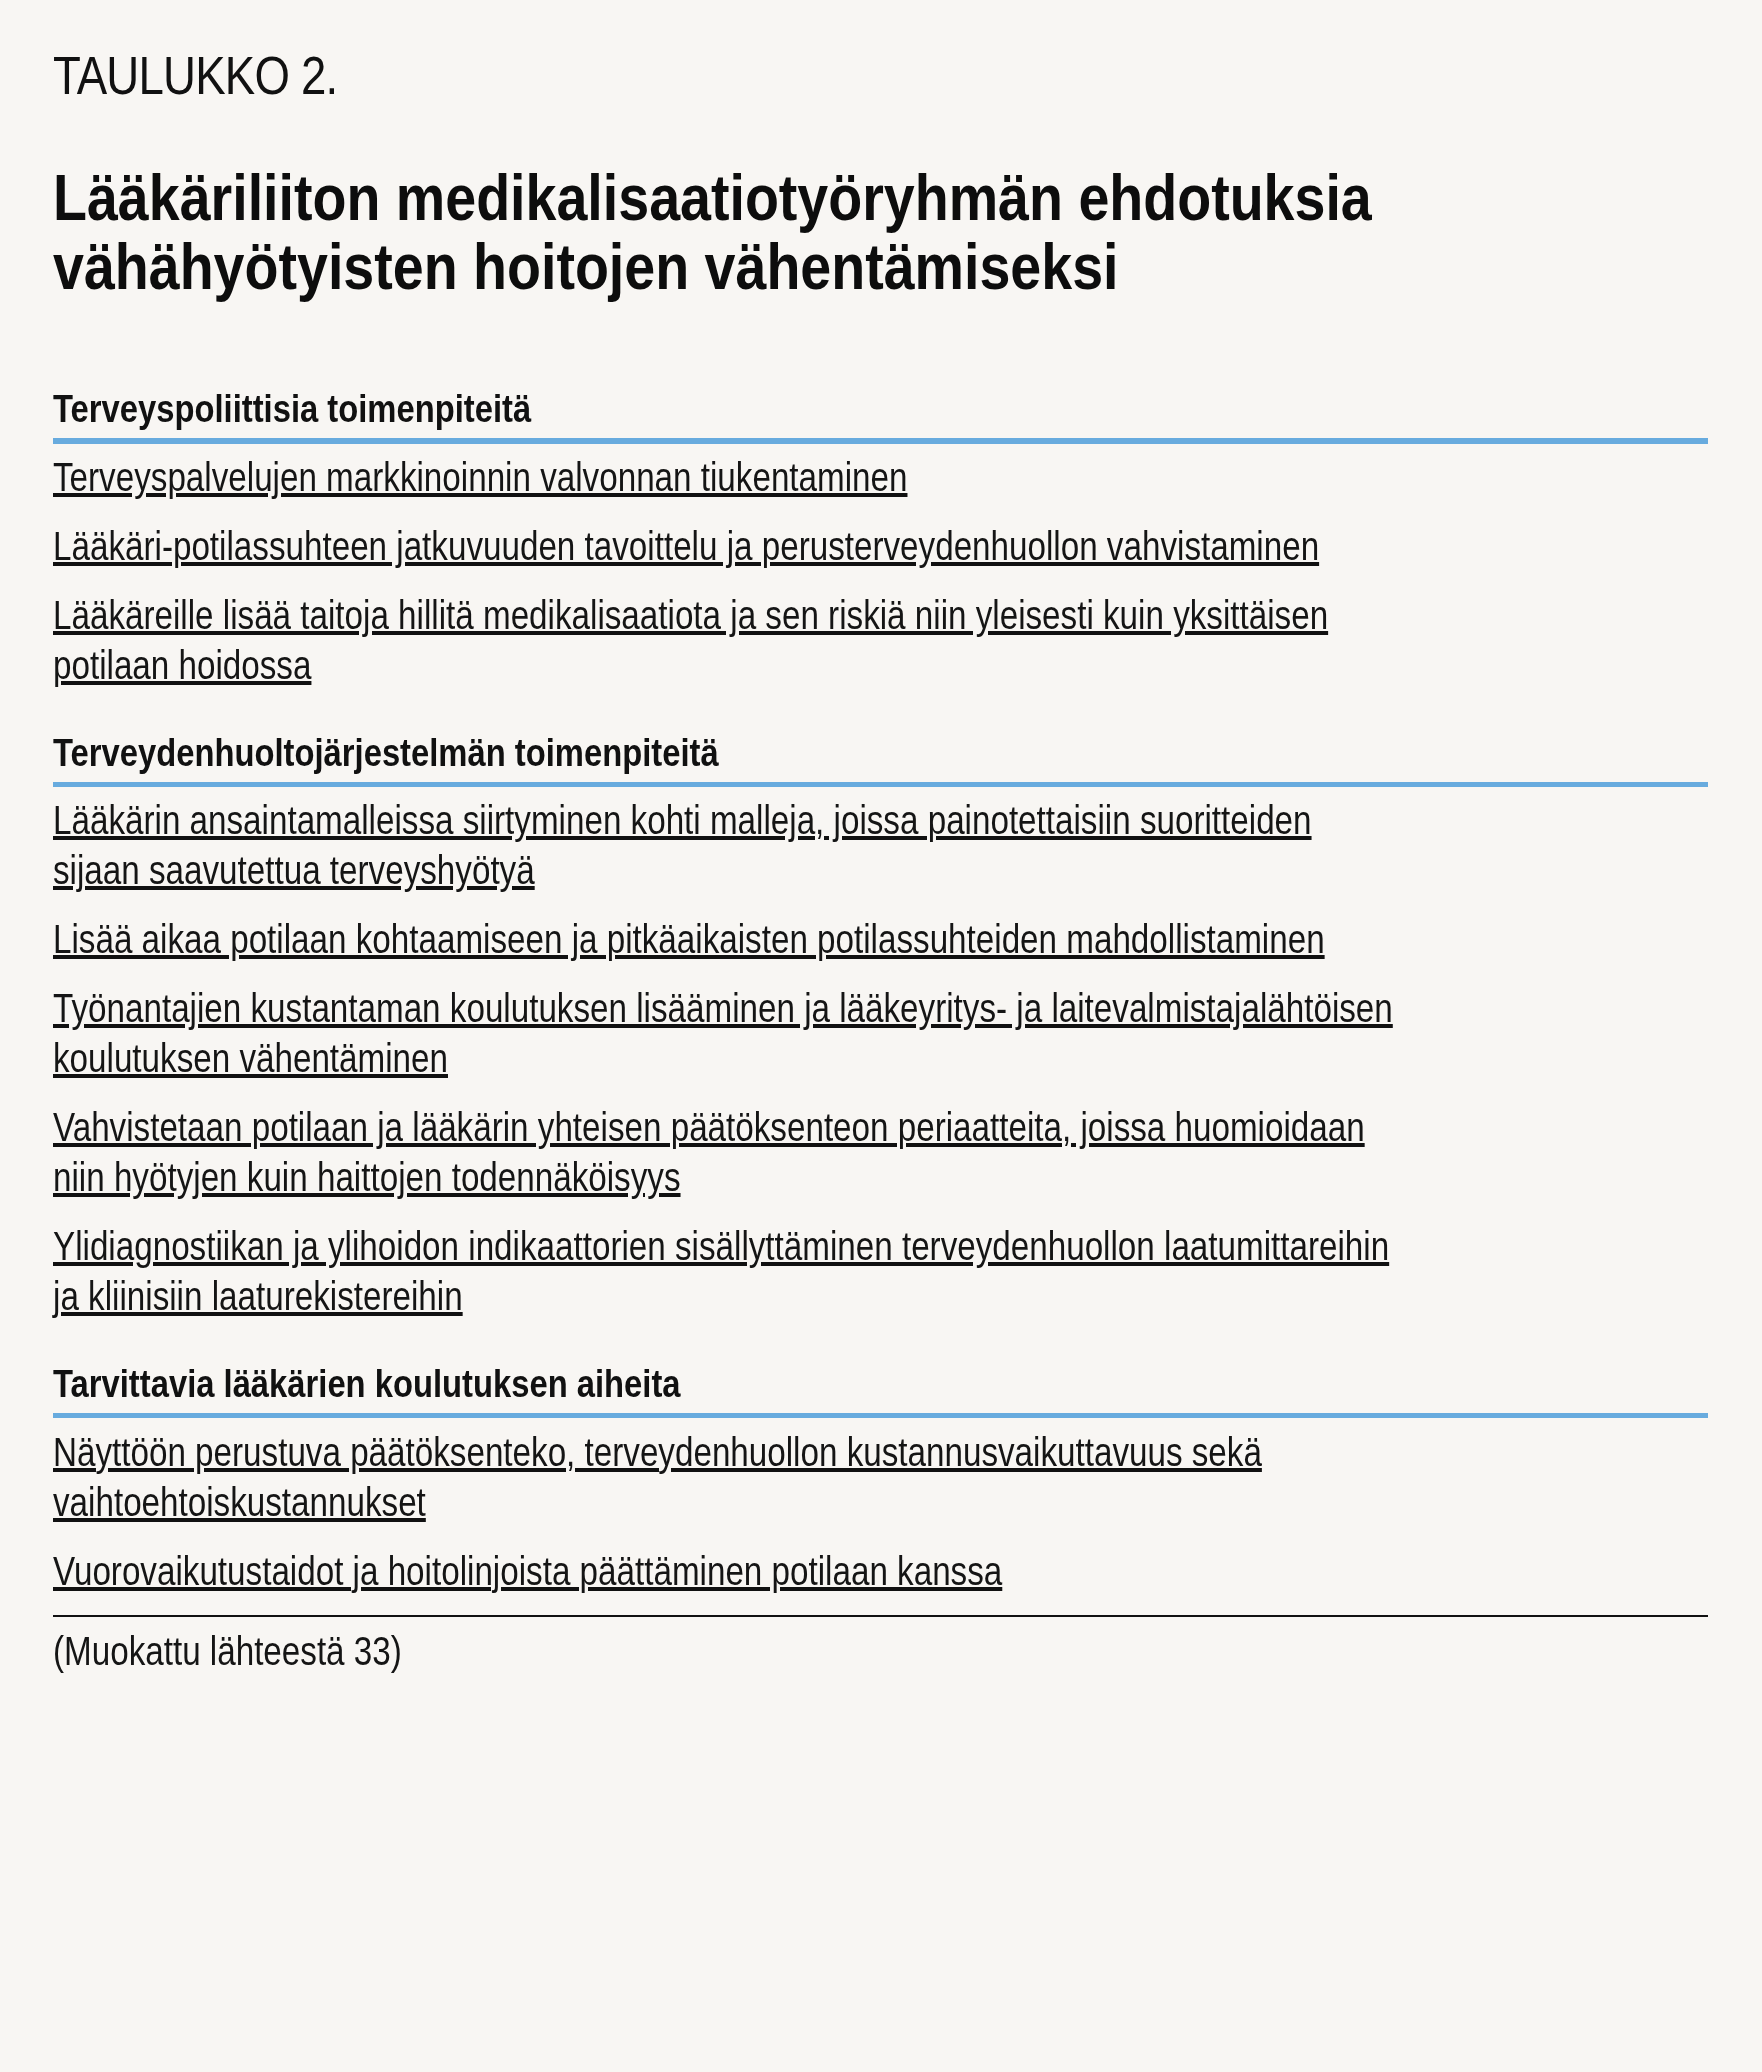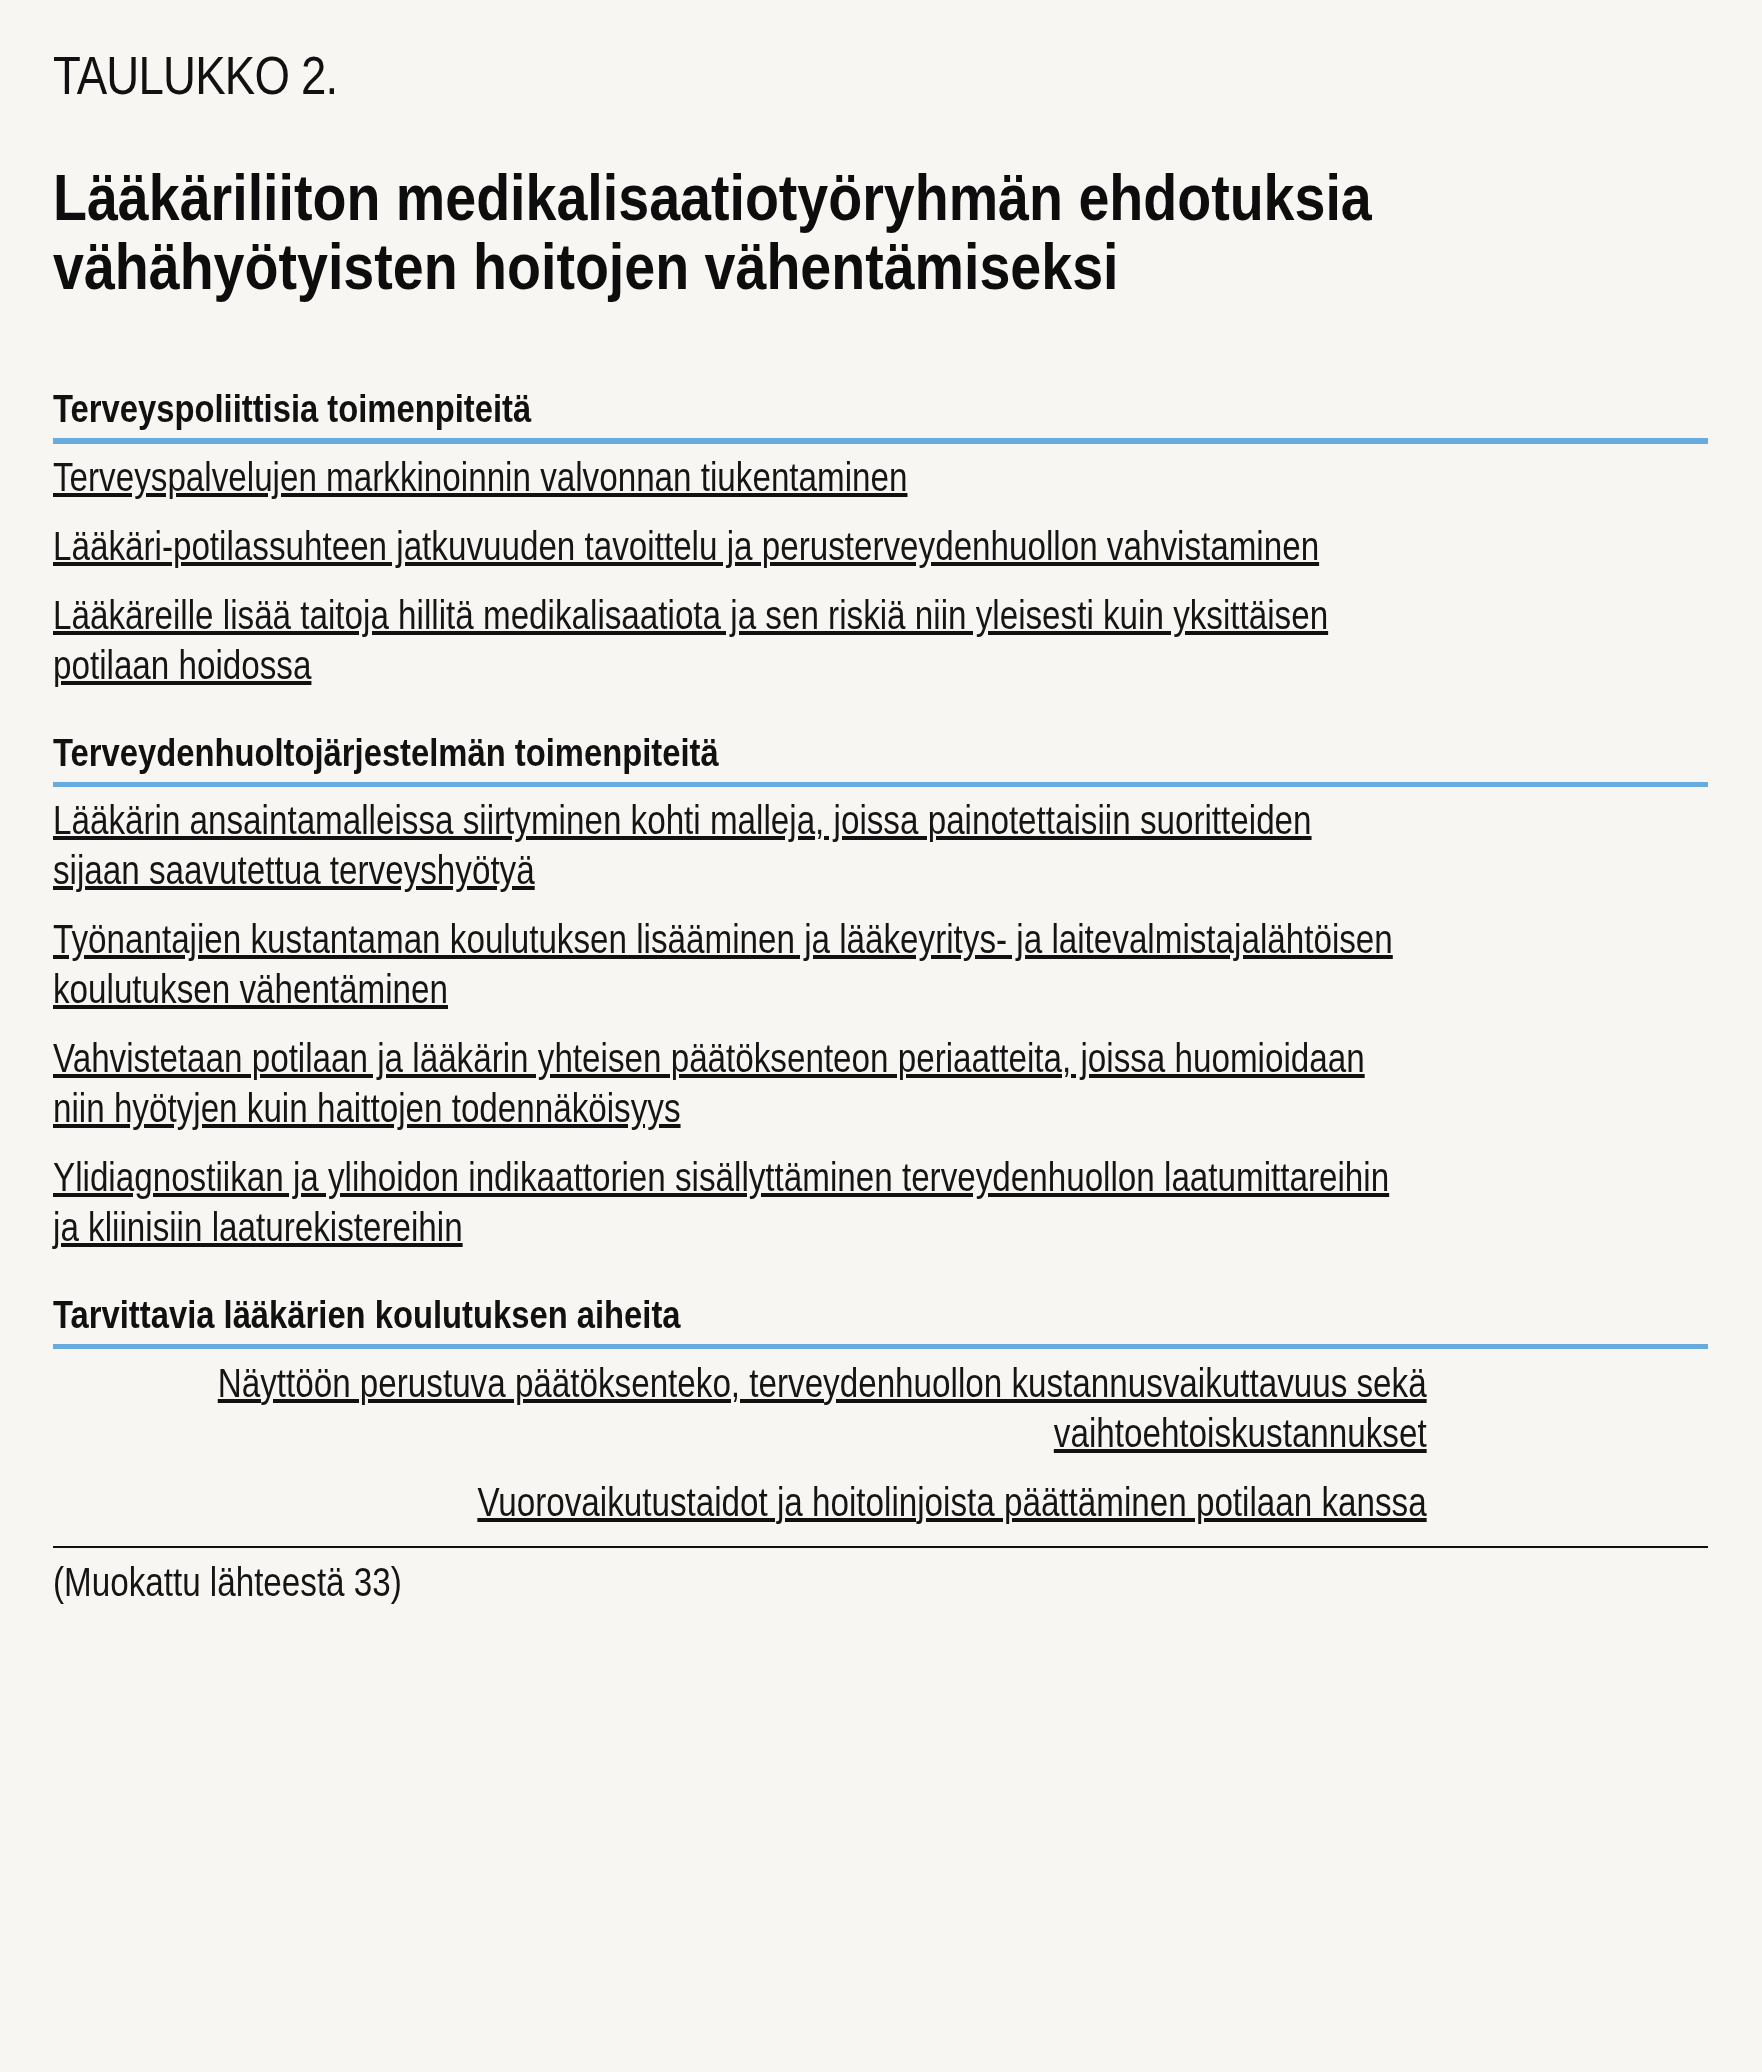--- a/index.html
+++ b/index.html
@@ -136,33 +136,36 @@
       <div class="section">
         <div class="section-header">
           <span class="hdr-text">Terveydenhuoltojärjestelmän toimenpiteitä</span>
         </div>
         <div class="rule-blue" style="background: rgb(104, 171, 222);"></div>
         <div class="item">
           <span class="line">Lääkärin ansaintamalleissa siirtyminen kohti malleja, joissa painotettaisiin suoritteiden</span>
           <span class="line">sijaan saavutettua terveyshyötyä</span>
         </div>
         <div class="item">
+          <span class="line">Lisää aikaa potilaan kohtaamiseen ja pitkäaikaisten potilassuhteiden mahdollistaminen</span>
+        </div>
+        <div class="item">
           <span class="line">Työnantajien kustantaman koulutuksen lisääminen ja lääkeyritys- ja laitevalmistajalähtöisen</span>
           <span class="line">koulutuksen vähentäminen</span>
         </div>
         <div class="item">
           <span class="line">Vahvistetaan potilaan ja lääkärin yhteisen päätöksenteon periaatteita, joissa huomioidaan</span>
           <span class="line">niin hyötyjen kuin haittojen todennäköisyys</span>
         </div>
         <div class="item">
           <span class="line">Ylidiagnostiikan ja ylihoidon indikaattorien sisällyttäminen terveydenhuollon laatumittareihin</span>
           <span class="line">ja kliinisiin laaturekistereihin</span>
         </div>
       </div>
-      <div class="section" style="margin-bottom: 0px; text-align: right;">
+      <div class="section" style="margin-bottom: 0px;">
         <div class="section-header">
           <span class="hdr-text">Tarvittavia lääkärien koulutuksen aiheita</span>
         </div>
         <div class="rule-blue" style="background: rgb(104, 171, 222);"></div>
         <div class="item">
           <span class="line">Näyttöön perustuva päätöksenteko, terveydenhuollon kustannusvaikuttavuus sekä</span>
           <span class="line">vaihtoehtoiskustannukset</span>
         </div>
         <div class="item">
           <span class="line">Vuorovaikutustaidot ja hoitolinjoista päättäminen potilaan kanssa</span>

